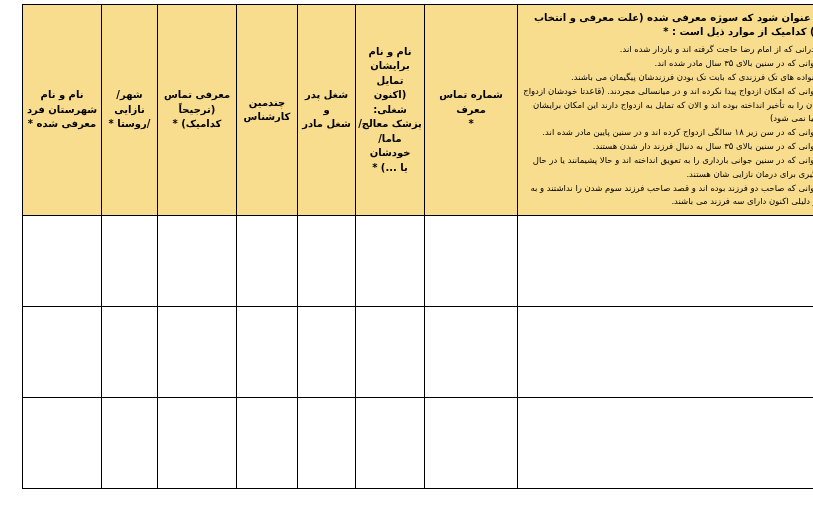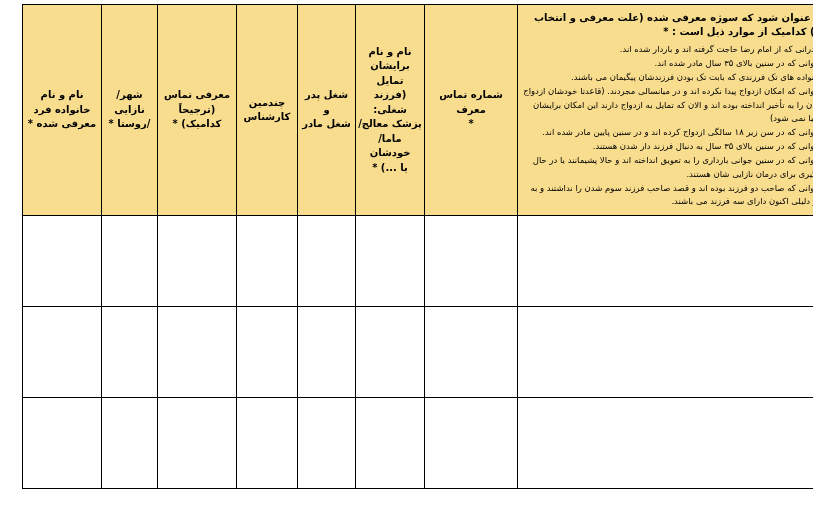--- a/index.html
+++ b/index.html
@@ -94,21 +94,21 @@
 
         <th style="width:88px">
           <span class="hdr-line">شماره تماس معرف</span>
           <span class="hdr-line">*</span>
         </th>
 
         <th style="width:64px">
           <span class="hdr-line">نام و نام</span>
           <span class="hdr-line">برایشان</span>
           <span class="hdr-line">تمایل</span>
-          <span class="hdr-line">(فرزند شغلی:</span>
+          <span class="hdr-line">(اکنون شغلی:</span>
           <span class="hdr-line">پزشک معالج/</span>
           <span class="hdr-line">ماما/خودشان</span>
           <span class="hdr-line">یا ...) *</span>
         </th>
 
         <th style="width:53px">
           <span class="hdr-line">شغل پدر</span>
           <span class="hdr-line">و</span>
           <span class="hdr-line">شغل مادر</span>
         </th>
@@ -125,21 +125,21 @@
         </th>
 
         <th style="width:51px">
           <span class="hdr-line">شهر/</span>
           <span class="hdr-line">نازایی</span>
           <span class="hdr-line">/روستا *</span>
         </th>
 
         <th style="width:74px">
           <span class="hdr-line">نام و نام</span>
-          <span class="hdr-line">خانواده فرد</span>
+          <span class="hdr-line">شهرستان فرد</span>
           <span class="hdr-line">معرفی شده *</span>
         </th>
       </tr>
     </thead>
     <tbody>
       <tr>
         <td></td>
         <td></td>
         <td></td>
         <td></td>

